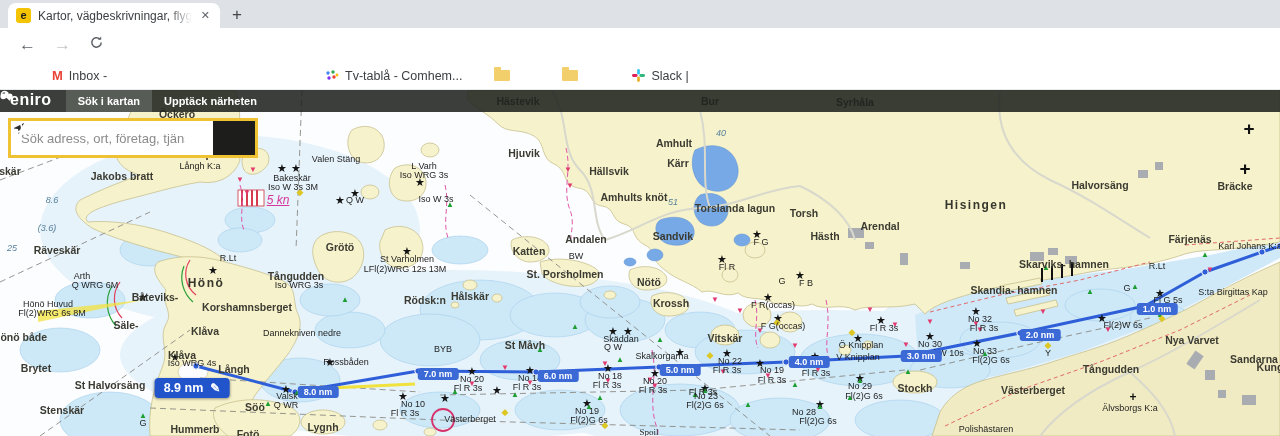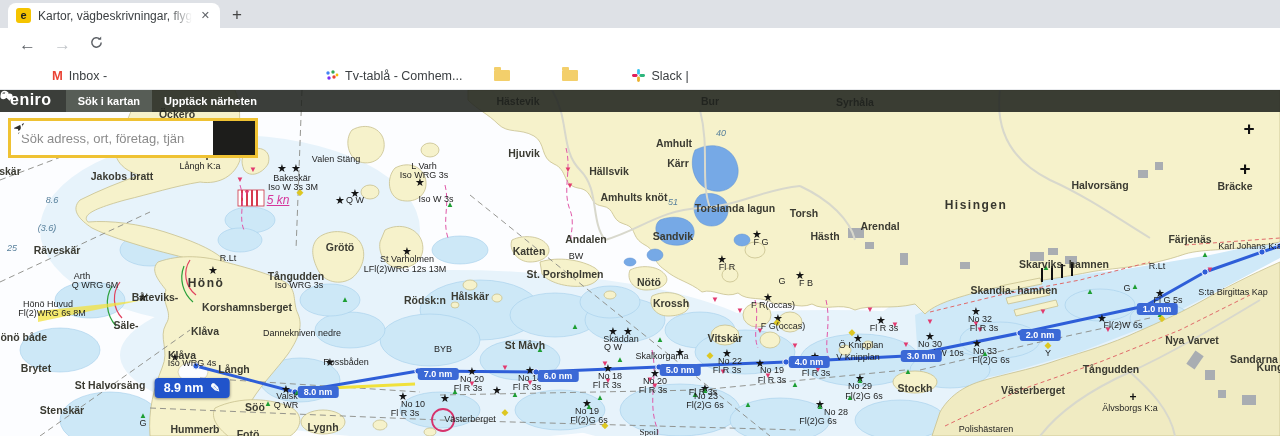--- a/index.html
+++ b/index.html
@@ -424,21 +424,21 @@
         <span class="ml nav" style="left: 653px; top: 300px;">Fl R 3s</span>
         <span class="ml nav" style="left: 413px; top: 314px;">No 10</span>
         <span class="ml nav" style="left: 405px; top: 323px;">Fl R 3s</span>
         <span class="ml nav" style="left: 470px; top: 329px;">Västerberget</span>
         <span class="ml nav" style="left: 587px; top: 321px;">No 19</span>
         <span class="ml nav" style="left: 589px; top: 330px;">Fl(2)G 6s</span>
         <span class="ml nav" style="left: 649px; top: 342px; font-family: Liberation Serif, serif;">Spoil</span>
         <span class="ml nav" style="left: 703px; top: 302px;">Fl R 3s</span>
         <span class="ml nav" style="left: 706px; top: 306px;">No 23</span>
         <span class="ml nav" style="left: 705px; top: 315px;">Fl(2)G 6s</span>
-        <span class="ml nav" style="left: 820px; top: 322px; padding-left: 32px;">No 28</span>
+        <span class="ml nav" style="left: 788px; top: 322px; padding-left: 32px;">No 28</span>
         <span class="ml nav" style="left: 818px; top: 331px;">Fl(2)G 6s</span>
         <span class="ml nav" style="left: 860px; top: 296px;">No 29</span>
         <span class="ml nav" style="left: 864px; top: 306px;">Fl(2)G 6s</span>
         <span class="ml nav" style="left: 772px; top: 280px;">No 19</span>
         <span class="ml nav" style="left: 772px; top: 290px;">Fl R 3s</span>
         <span class="ml nav" style="left: 817px; top: 274px;">No 27</span>
         <span class="ml nav" style="left: 816px; top: 283px;">Fl R 3s</span>
         <span class="ml nav" style="left: 730px; top: 271px;">No 22</span>
         <span class="ml nav" style="left: 727px; top: 280px;">Fl R 3s</span>
         <span class="ml nav" style="left: 930px; top: 254px;">No 30</span>

